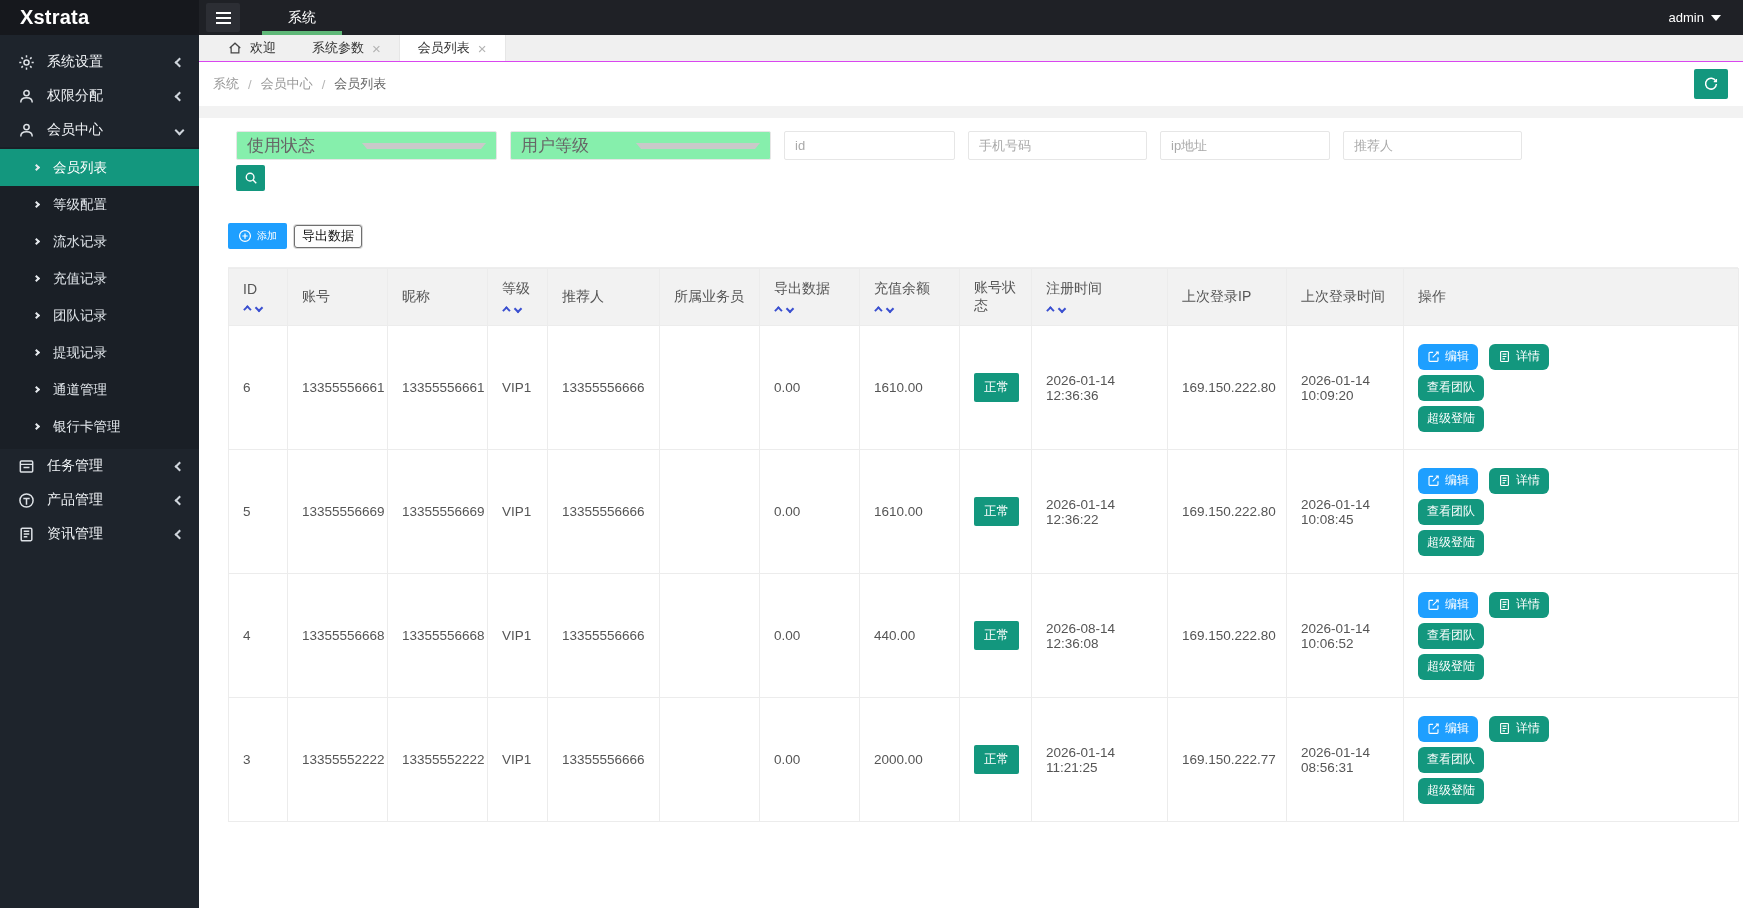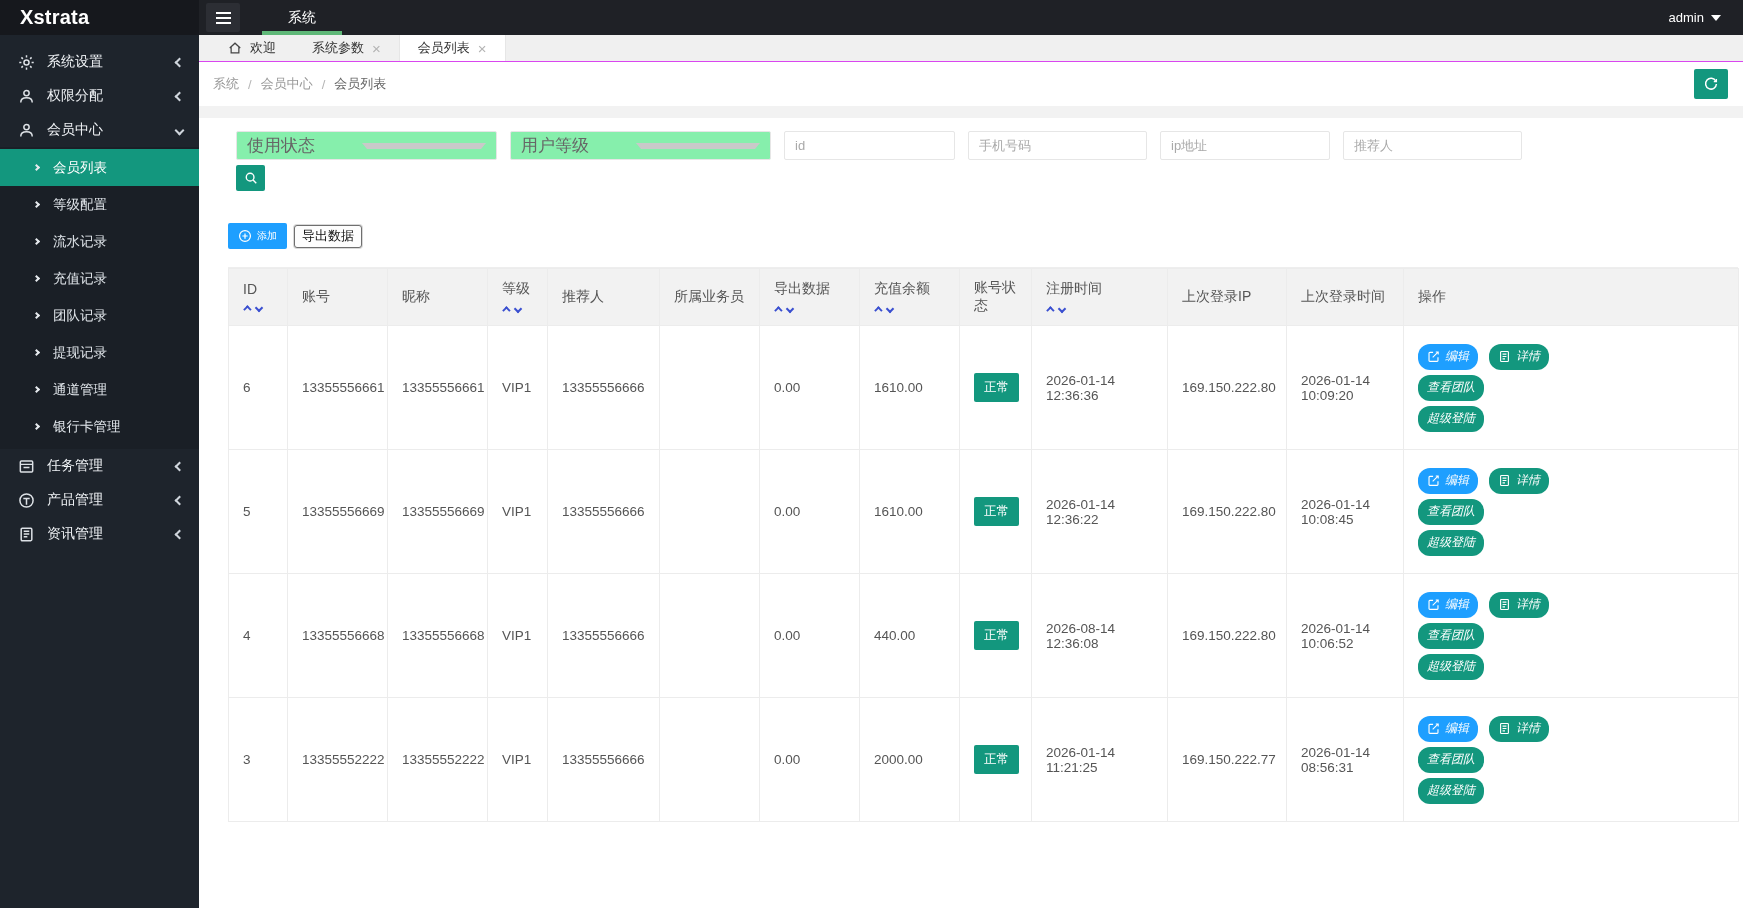--- a/index.html
+++ b/index.html
@@ -86,22 +86,22 @@
   table.grid tbody td { height:124px; vertical-align:middle; background:#fff; }
   .th-stack { display:flex; flex-direction:column; gap:6px; }
   .carets { display:flex; gap:7px; align-items:center; height:10px; }
   .scaret { display:inline-block; width:6px; height:6px; border-top:2px solid #3a4fd0; border-right:2px solid #3a4fd0; cursor:pointer; }
   .scaret.up { transform:rotate(-45deg) translateY(2px); }
   .scaret.dn { transform:rotate(135deg); }
   .c-red { color:#FF5722; } .c-mag { color:#EE30C8; } .c-cyan { color:#01AAED; } .c-green { color:#16B777; }
   .c-dark { color:#454545; }
   .badge { display:inline-block; background:#13977e; color:#fff; font-size:12.5px; padding:6px 10px; border-radius:2px; }
   .act-line { margin:5px 0; display:flex; gap:11px; }
-  .btn { height:26px; border:none; border-radius:12px; color:#fff; font-size:12px;
-    display:inline-flex; align-items:center; gap:5px; padding:0 9px; cursor:pointer;font-style:italic; }
+  .btn { height:26px; border:none; border-radius:6px; color:#fff; font-size:12px;
+    display:inline-flex; align-items:center; gap:5px; padding:0 9px; cursor:pointer; }
   .btn.blue { background:#1E9FFF; }
   .btn.teal { background:#13977e; }
   .b-icon { display:inline-flex; }
   svg { display:block; }
 </style>
 </head>
 <body>
 
 <div class="app">
 

